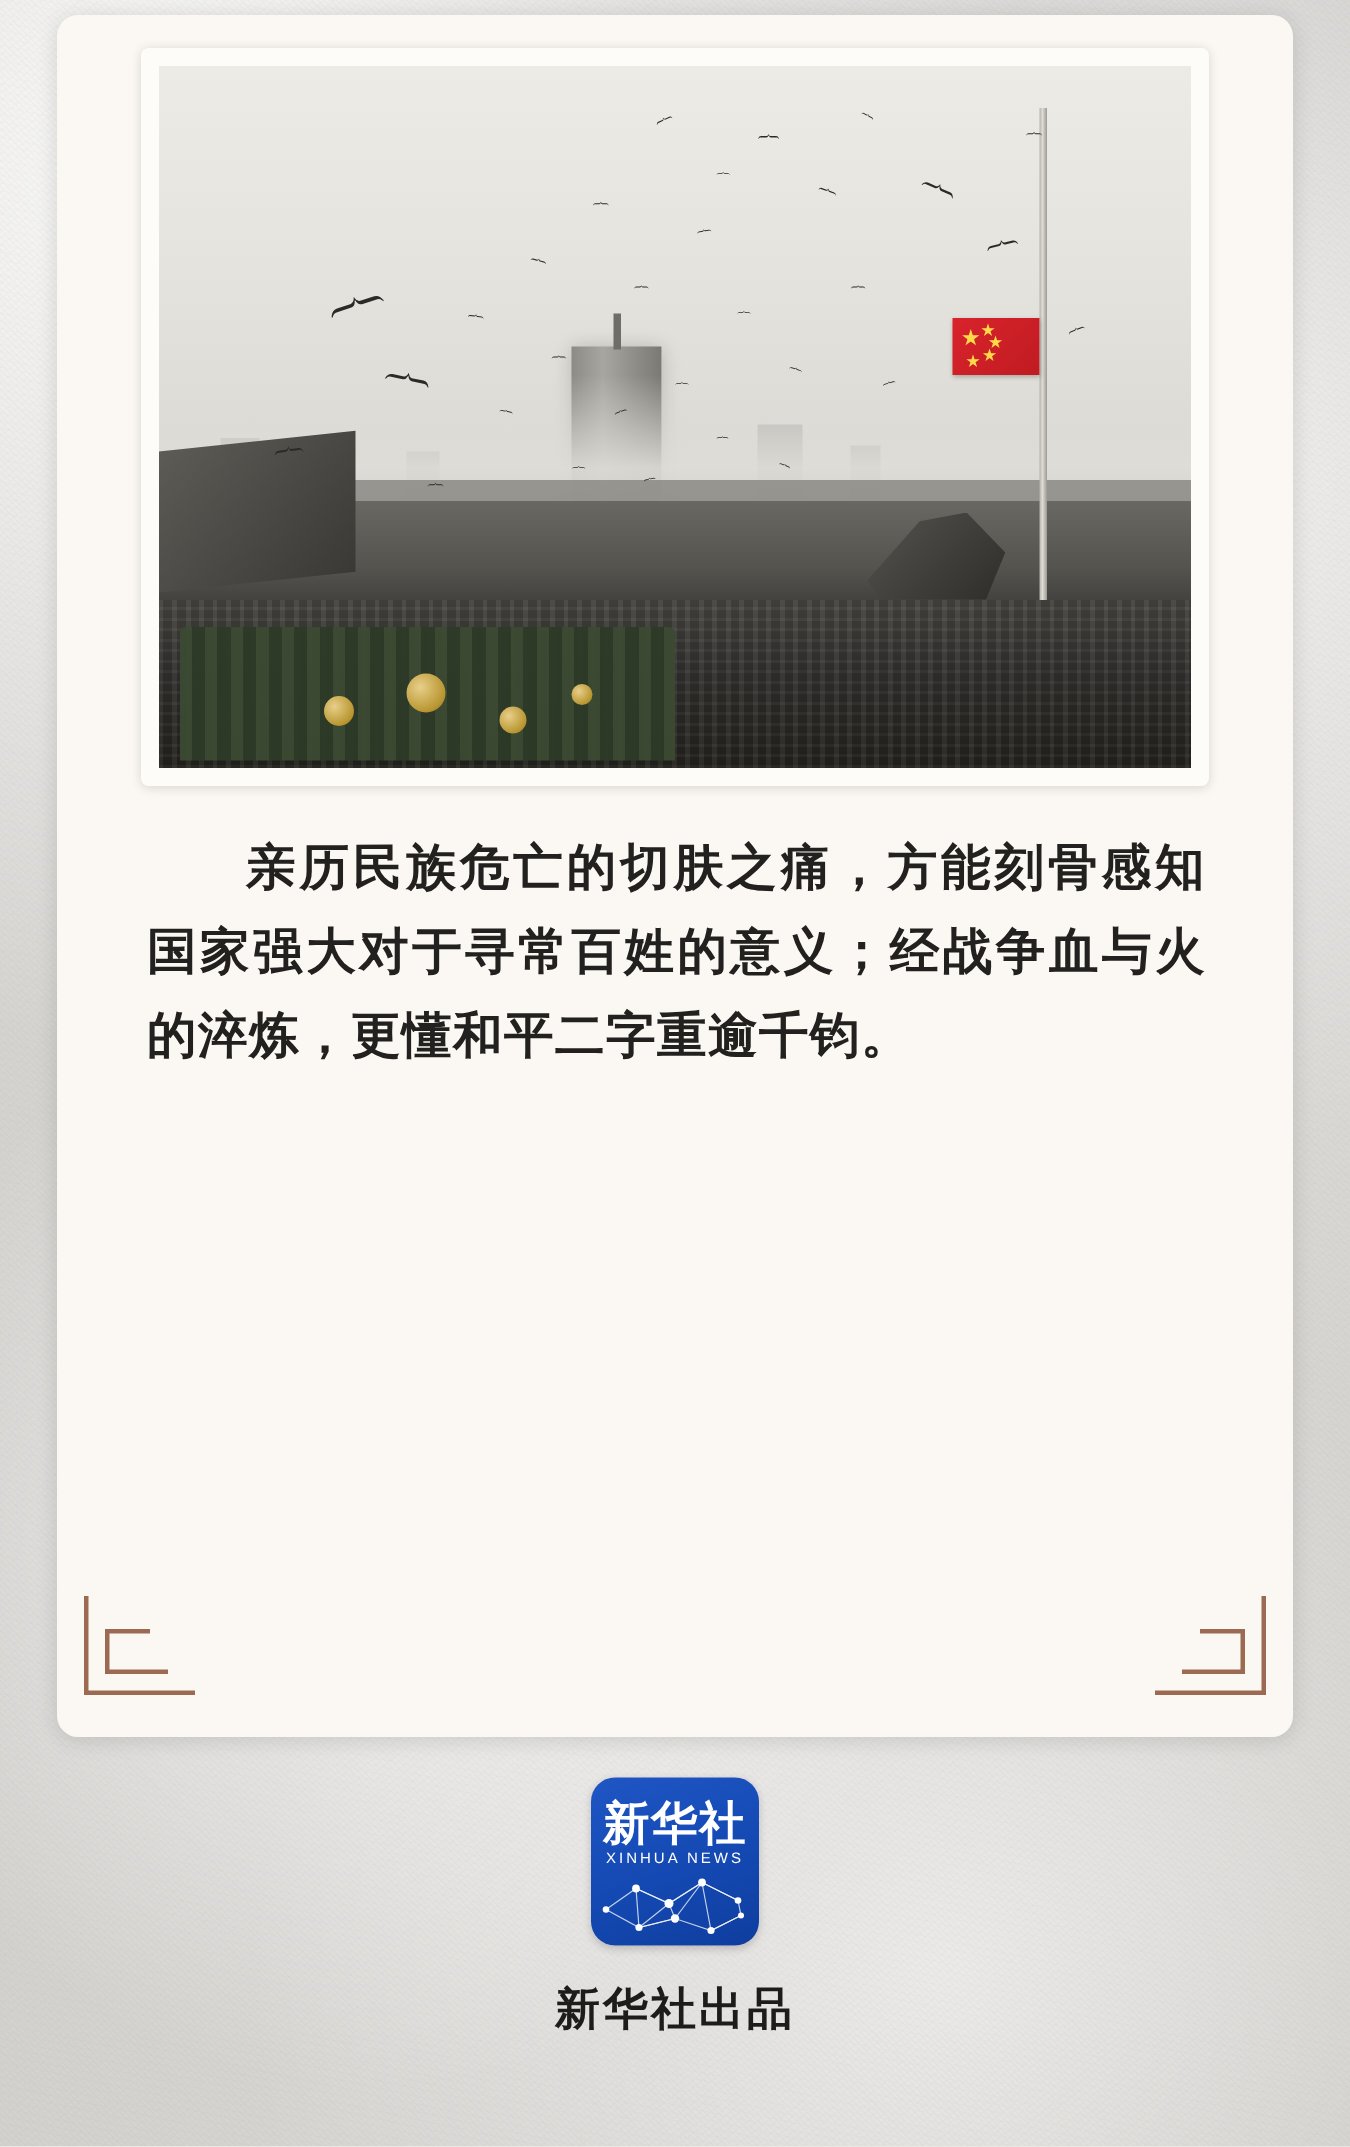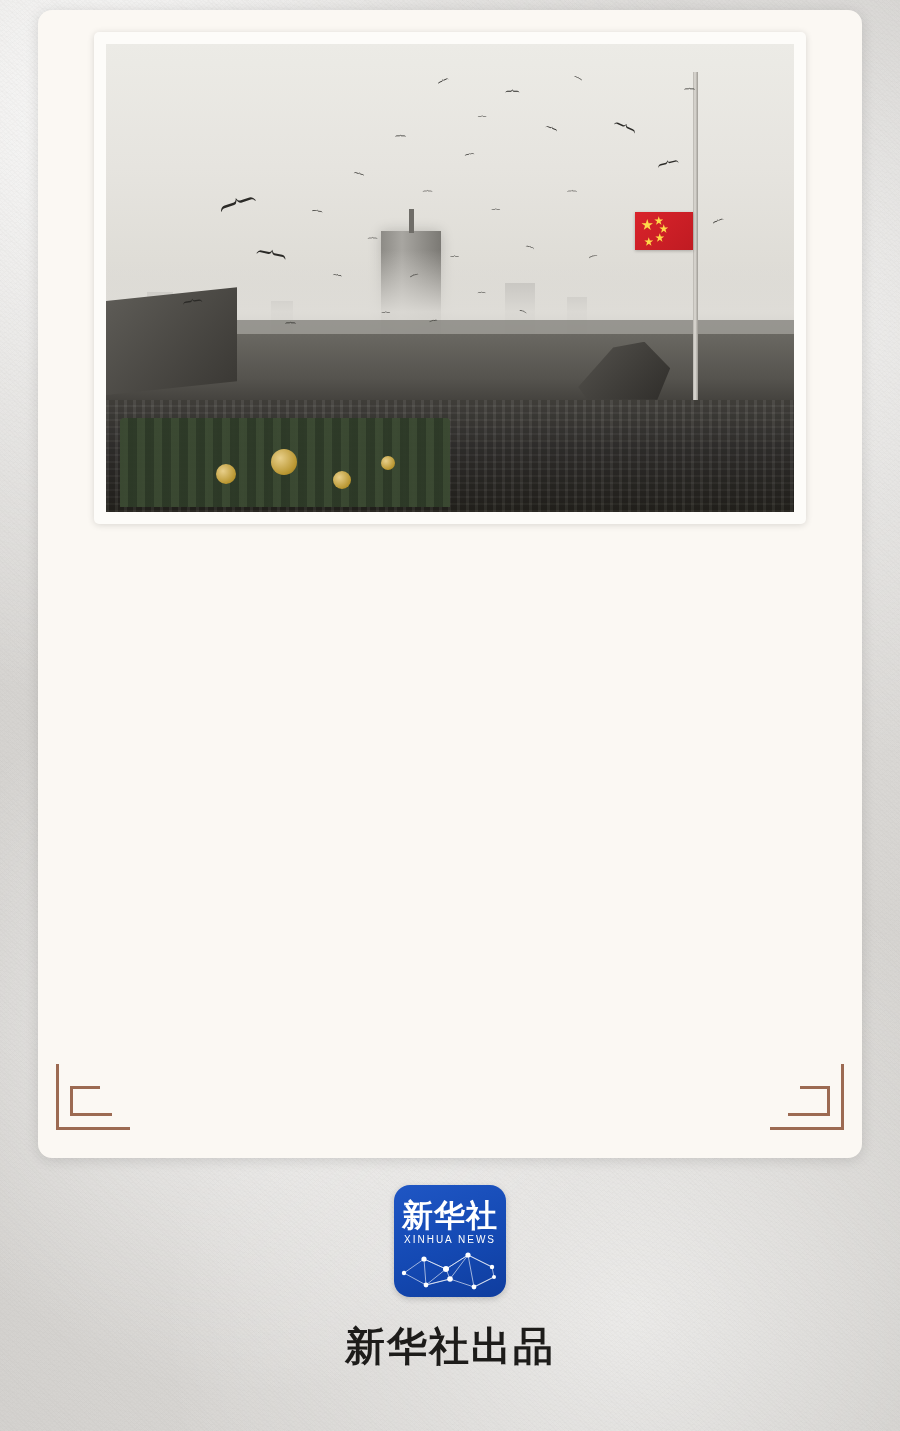--- a/index.html
+++ b/index.html
@@ -239,21 +239,21 @@
     position: absolute;
     top: 49px; left: 0; right: 0;
     color: #fff;
     font-size: 10px;
     letter-spacing: 2px;
     font-family: "Liberation Sans", sans-serif;
   }
   .logo-net { position:absolute; left:0; right:0; bottom:4px; height:54px; }
   .brand {
     margin-top: 22px;
-    font-size: 40px;
+    font-size: 30px;
     font-weight: 700;
     color: #1d1c1a;
     letter-spacing: 2px;
     font-family: "DejaVu Serif", "Liberation Serif", serif;
   }
 </style>
 </head>
 <body>
 
 <div class="page-bg"></div>
@@ -330,20 +330,21 @@
       <div class="bird" style="left:30%;top:34%;font-size:12px;transform:rotate(8deg);">︷</div>
       <div class="bird" style="left:26%;top:58%;font-size:12px;">︷</div>
       <div class="bird" style="left:88%;top:36%;font-size:13px;transform:rotate(-22deg);">︷</div>
       <div class="bird" style="left:84%;top:8%;font-size:12px;">︷</div>
       <div class="bird" style="left:68%;top:6%;font-size:10px;transform:rotate(28deg);">︷</div>
       <div class="bird" style="left:54%;top:14%;font-size:10px;">︷</div>
     </div>
   </div>
 
   <div class="text-block">
+    <p class="para">亲历民族危亡的切肤之痛，方能刻骨感知国家强大对于寻常百姓的意义；经战争血与火的淬炼，更懂和平二字重逾千钧。</p>
   </div>
 
   <div class="corner corner-bl">
     <i style="left:0;top:0;width:3px;height:66px;"></i>
     <i style="left:0;bottom:0;width:74px;height:3px;"></i>
     <i style="left:14px;top:22px;width:3px;height:30px;"></i>
     <i style="left:14px;top:22px;width:30px;height:3px;"></i>
     <i style="left:14px;top:49px;width:42px;height:3px;"></i>
   </div>
   <div class="corner corner-br">

